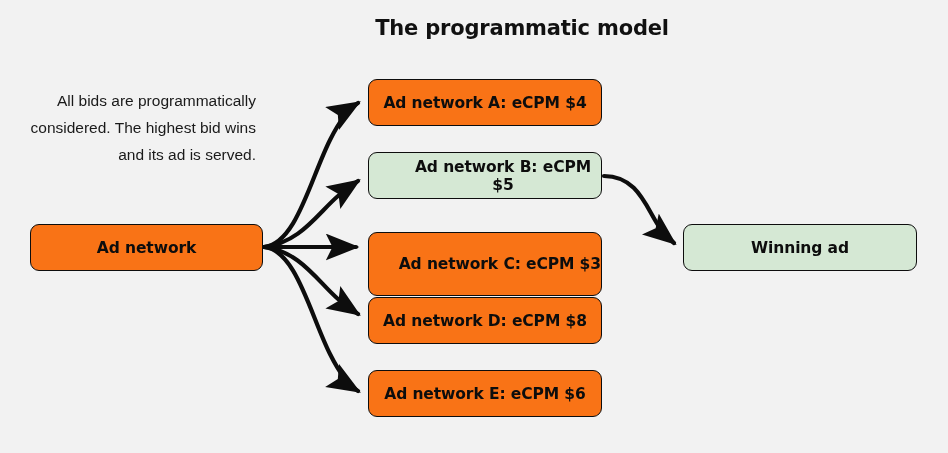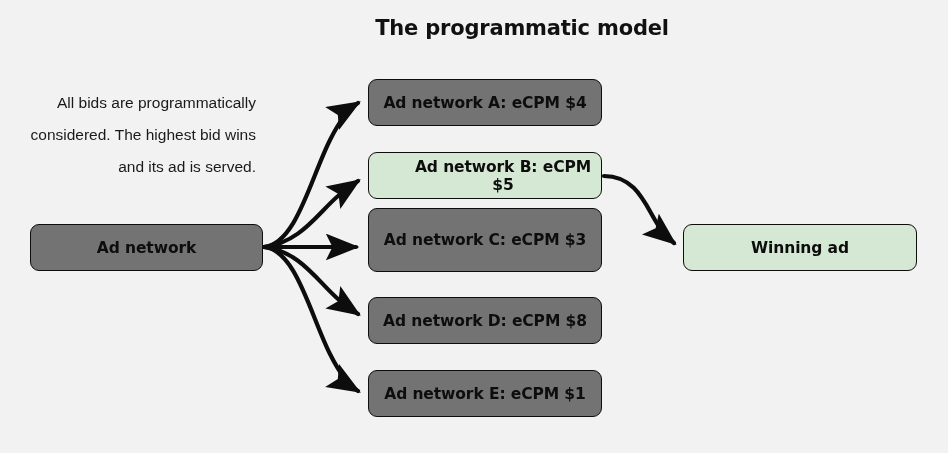--- a/index.html
+++ b/index.html
@@ -46,41 +46,41 @@
     padding-left: 48px;
   }
 
   #caption {
     position: absolute;
     left: 10px;
     top: 87px;
     width: 246px;
     text-align: right;
     font-size: 15.5px;
-    line-height: 32px;
+    line-height: 27px;
     color: #1a1a1a;
     font-family: "Liberation Sans", sans-serif;
   }
 
   .node {
     position: absolute;
     box-sizing: border-box;
     border: 1.8px solid #0d0d0d;
     border-radius: 9px;
     display: flex;
     align-items: center;
     justify-content: center;
     font-size: 15.5px;
     font-weight: bold;
     color: #0d0d0d;
     letter-spacing: -0.1px;
     font-family: "DejaVu Sans", sans-serif;
     text-align: center;
   }
-  .node.white { background: #737373; }
+  .node.white { background: #f97316; }
   .node.green { background: #d5e8d4; }
 </style>
 </head>
 <body>
 
 <div id="canvas">
 
   <svg id="diagram-svg" viewBox="0 0 948 453" xmlns="http://www.w3.org/2000/svg">
     <defs>
       <marker id="arrowhead" markerWidth="9" markerHeight="9" refX="7.2" refY="3.2" orient="auto" markerUnits="strokeWidth">
@@ -109,30 +109,30 @@
     </div>
 
     <div class="node white" style="left:368px; top:79px; width:234px; height:47px;">
       <span>Ad network A: eCPM $4</span>
     </div>
 
     <div class="node green" style="left:368px; top:152px; width:234px; height:47px;padding-left:36px;">
       <span>Ad network B: eCPM $5</span>
     </div>
 
-    <div class="node white" style="left:368px; top:208px; width:234px; height:64px;">
+    <div class="node white" style="left:368px; top:232px; width:234px; height:64px;justify-content:flex-end;">
       <span>Ad network C: eCPM $3</span>
     </div>
 
     <div class="node white" style="left:368px; top:297px; width:234px; height:47px;">
       <span>Ad network D: eCPM $8</span>
     </div>
 
     <div class="node white" style="left:368px; top:370px; width:234px; height:47px;">
-      <span>Ad network E: eCPM $1</span>
+      <span>Ad network E: eCPM $6</span>
     </div>
 
     <div class="node green" style="left:683px; top:224px; width:234px; height:47px;">
       <span>Winning ad</span>
     </div>
 
   </div>
 </div>
 
 </body></html>

